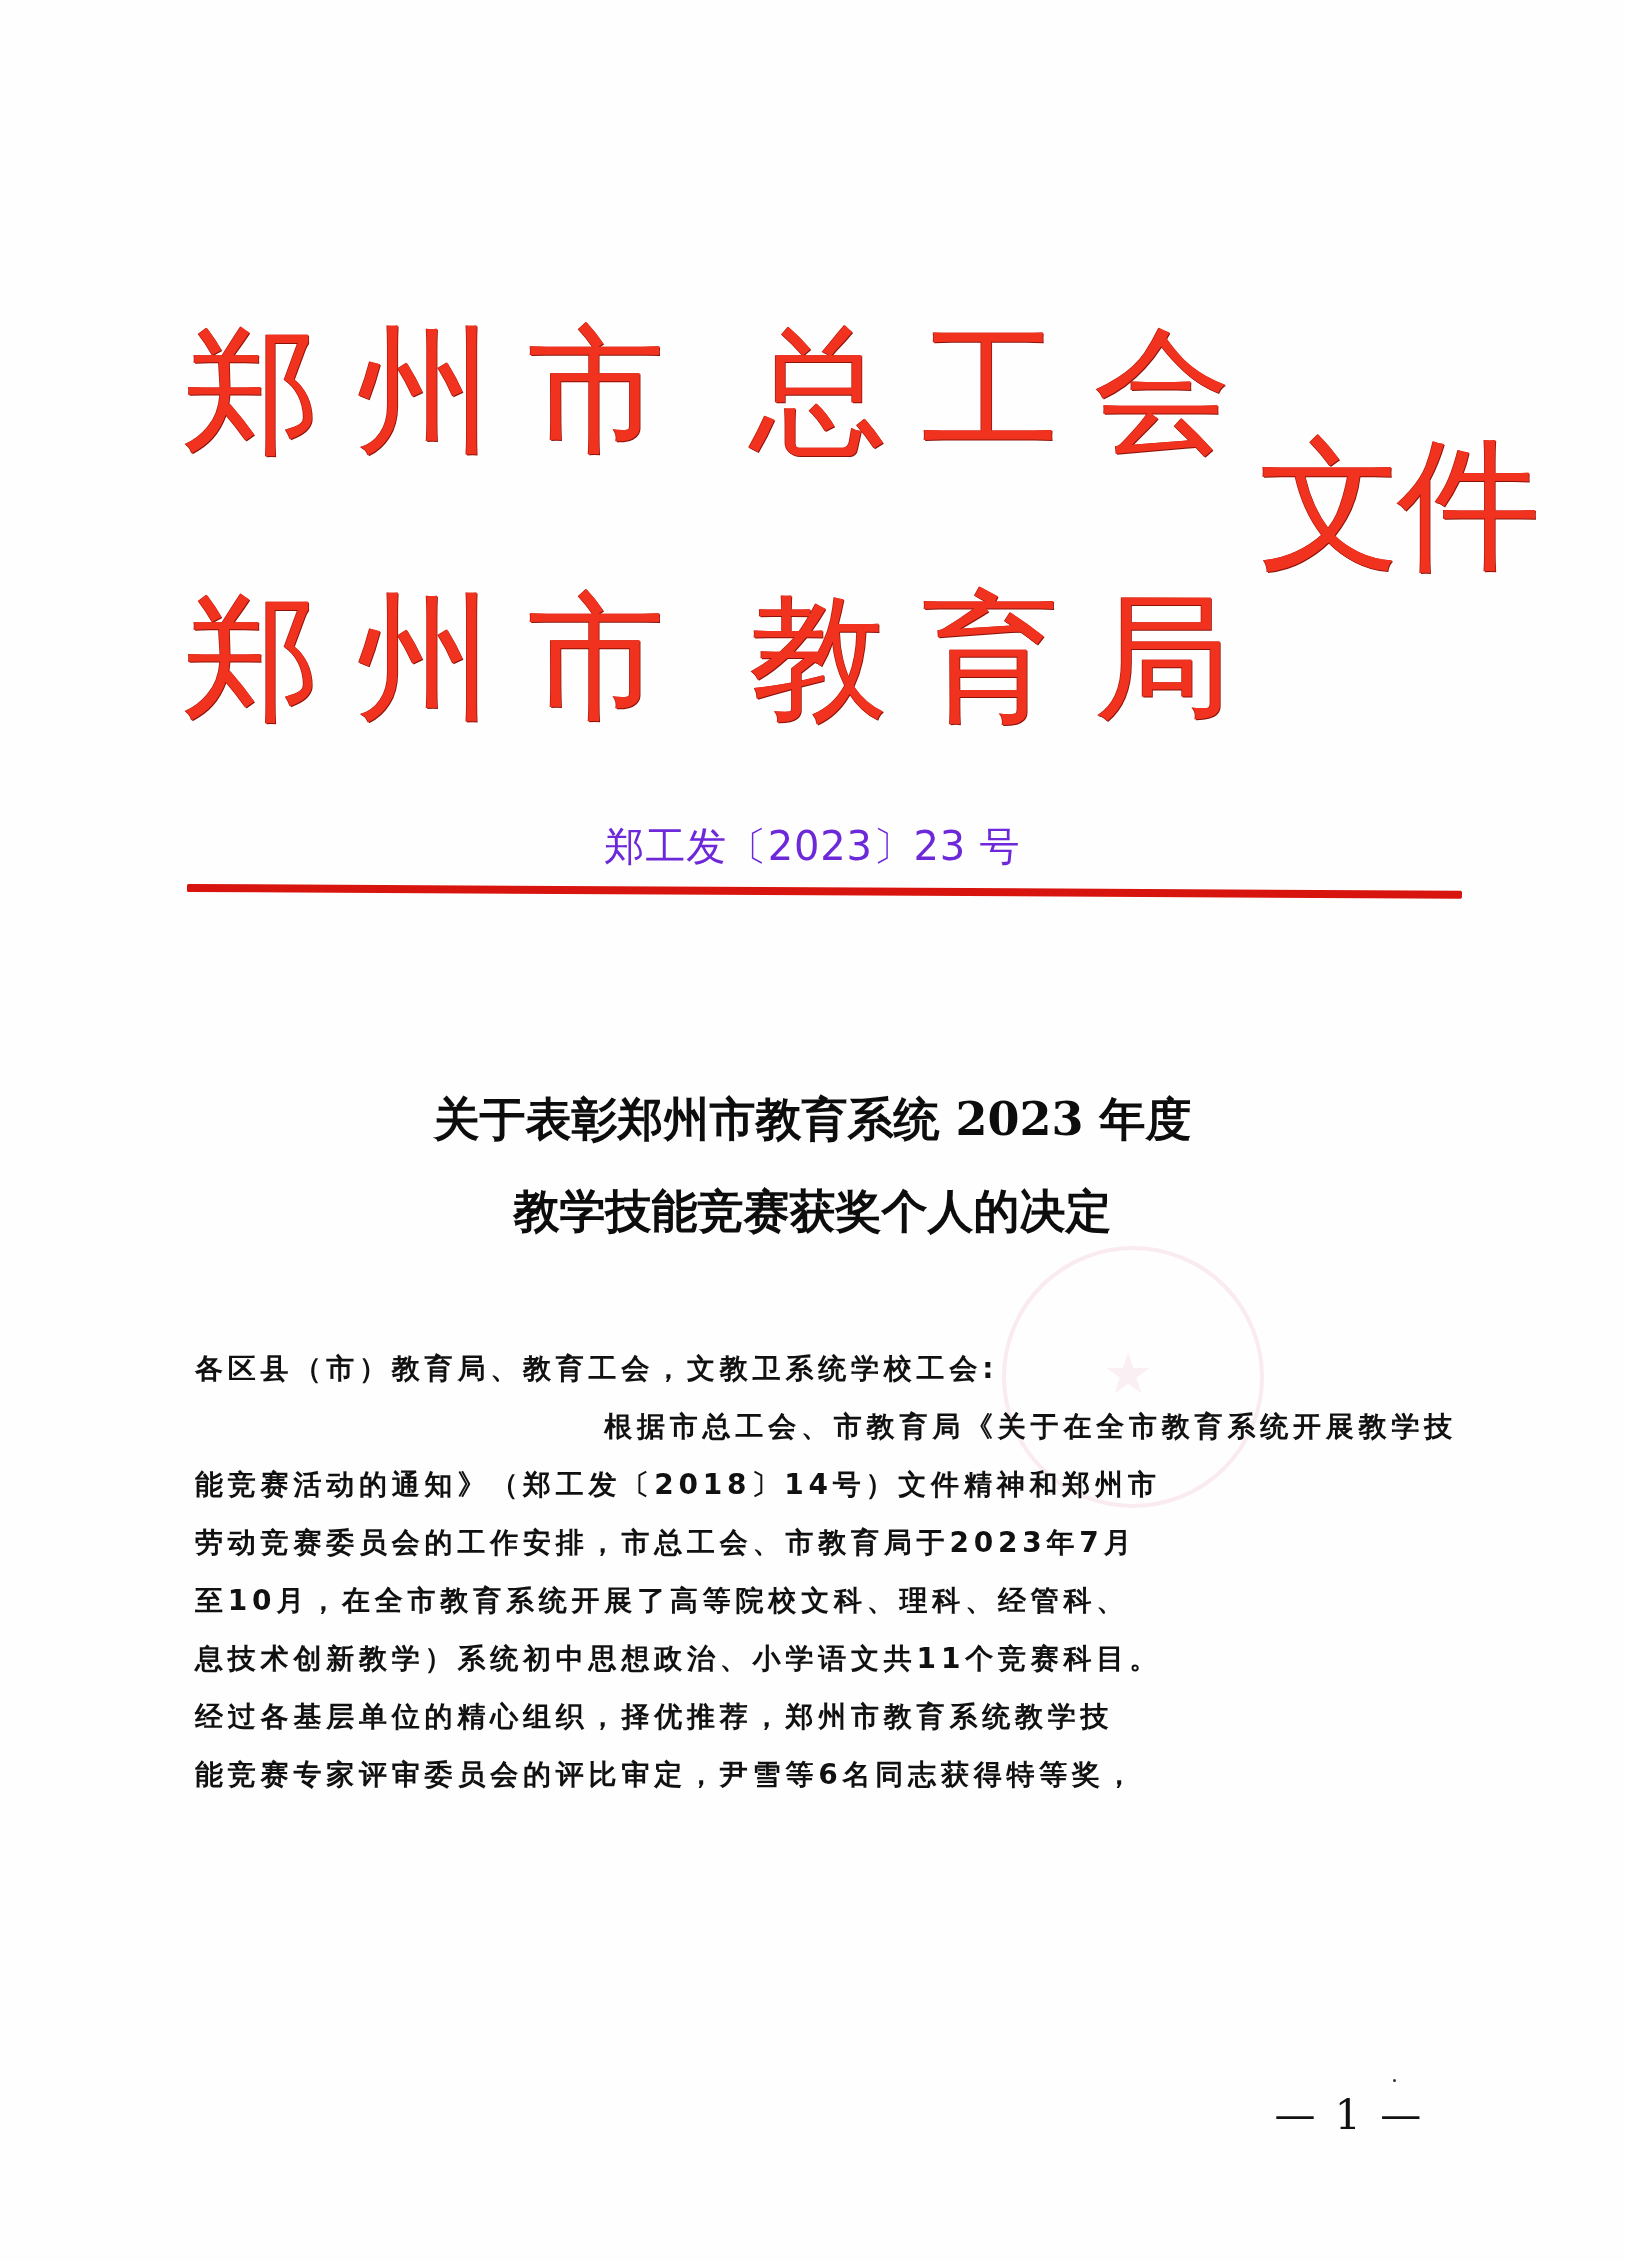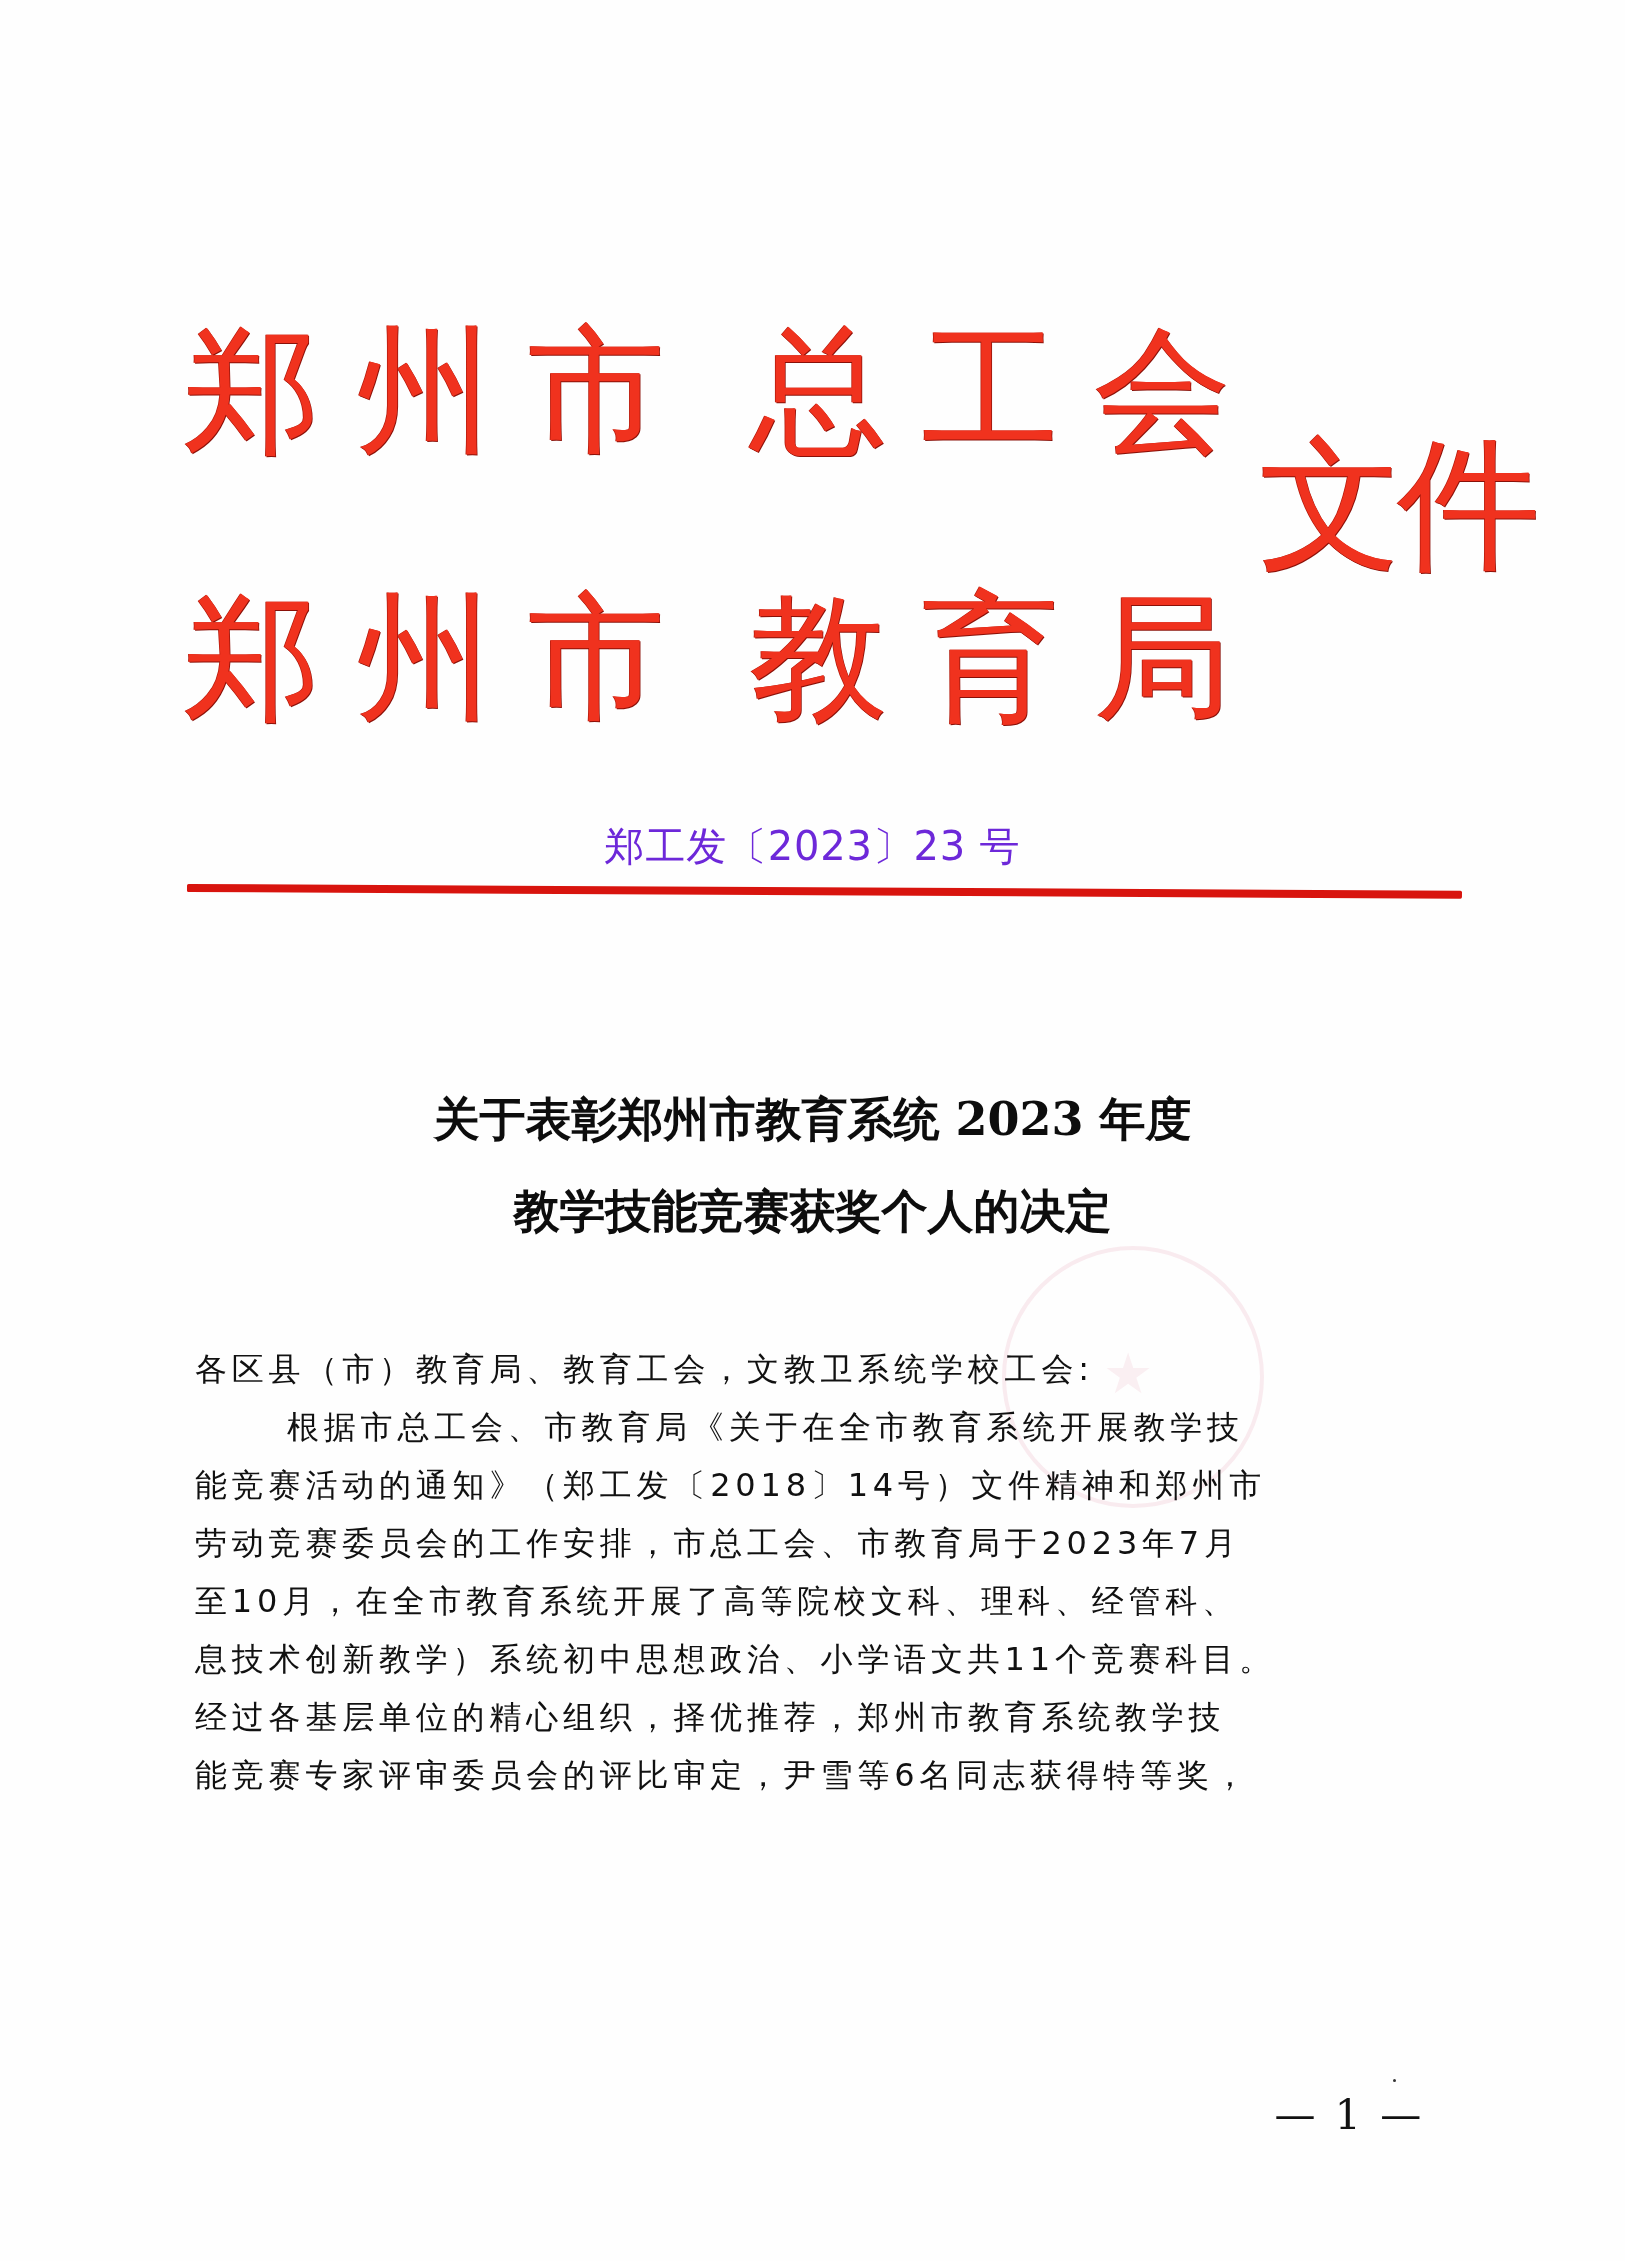--- a/index.html
+++ b/index.html
@@ -42,25 +42,26 @@
   .title {
     position: absolute; left: 0; width: 1625px; text-align: center;
     font-family: "DejaVu Serif", serif; font-weight: bold; font-size: 46px; line-height: 92px; color: #0d0d0d;
   }
   .title-1 { top: 1073px; }
   .title-2 { top: 1165px; }
 
   
   .body-text {
     position: absolute; left: 195px; width: 1262px; top: 1340px;
-    font-family: "DejaVu Sans", sans-serif; font-size: 32px; line-height: 58px; color: #111;
+    font-family: "DejaVu Sans", sans-serif; font-size: 28px; line-height: 58px; color: #111;
     letter-spacing: 4.8px;
+    font-weight: bold;
   }
   .body-text .line { display: block; white-space: nowrap; height: 58px; }
-  .body-text .indent { padding-left: 92px; }
+  .body-text .indent { padding-left: 92px; text-align: right; }
 
   
   .seal {
     position: absolute; left: 1002px; top: 1246px; width: 262px; height: 262px; border-radius: 50%;
     border: 4.8px solid rgba(230, 150, 170, 0.18); box-sizing: border-box;
   }
   .seal-star {
     position: absolute; left: 1103px; top: 1341px; font-size: 56px; color: rgba(230,150,170,0.14);
   }
 

